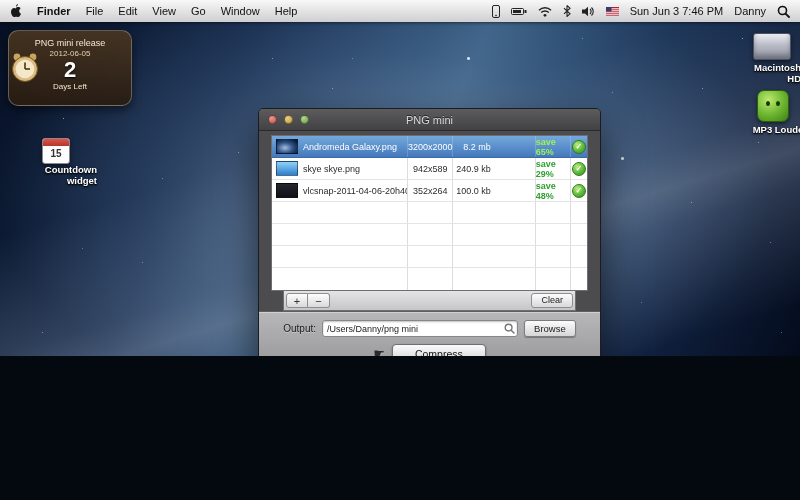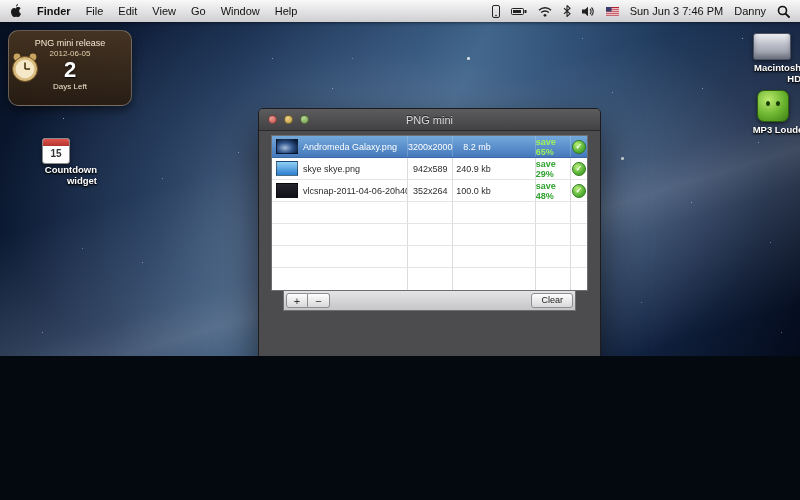--- a/index.html
+++ b/index.html
@@ -310,14 +310,33 @@
 
       </div>
 
       <div class="strip">
         <button class="pm-btn add">+</button>
         <button class="pm-btn remove">−</button>
         <button class="clear-btn">Clear</button>
       </div>
     </div>
 
+    <div class="content-bottom">
+      <div class="output-row">
+        <span class="output-label">Output:</span>
+        <span class="field">
+          <input type="text" value="/Users/Danny/png mini" style="">
+          <span class="mag">
+            <svg width="11" height="11" viewBox="0 0 11 11">
+                <circle cx="4.6" cy="4.6" r="3.4" fill="none" stroke="#777" stroke-width="1.4"></circle>
+                <line x1="7.2" y1="7.2" x2="10" y2="10" stroke="#777" stroke-width="1.5" stroke-linecap="round"></line>
+              </svg>
+          </span>
+        </span>
+        <button class="browse-btn">Browse</button>
+      </div>
+      <div class="compress-row">
+        <span class="hand">☛</span>
+        <button class="compress-btn">Compress</button>
+      </div>
+    </div>
   </div>
 </div>
 
 </body></html>

